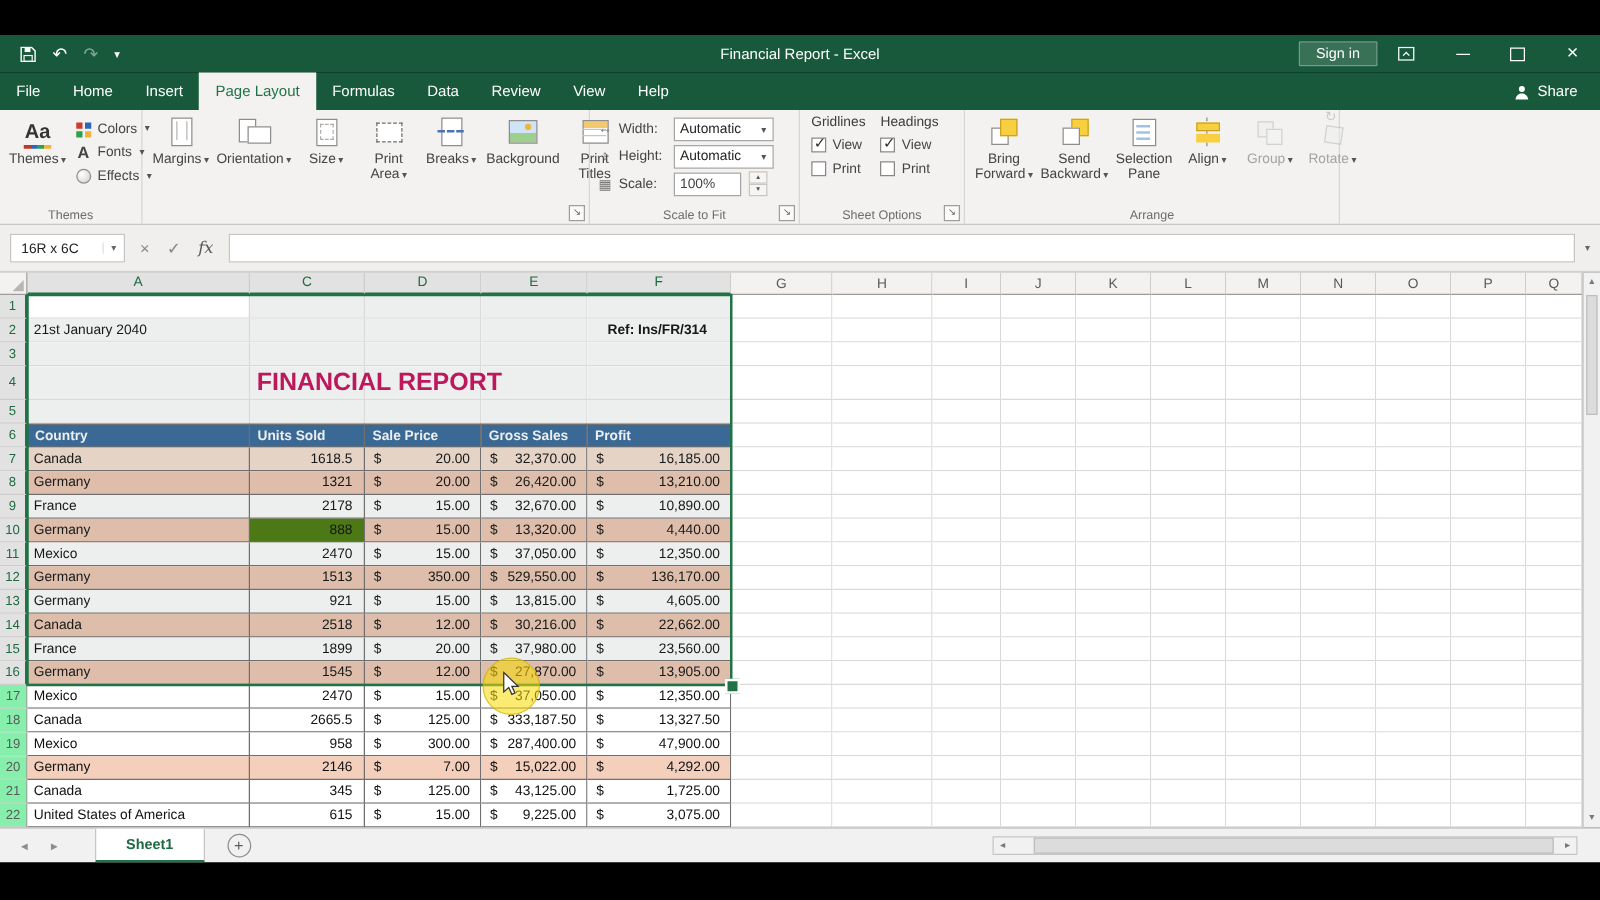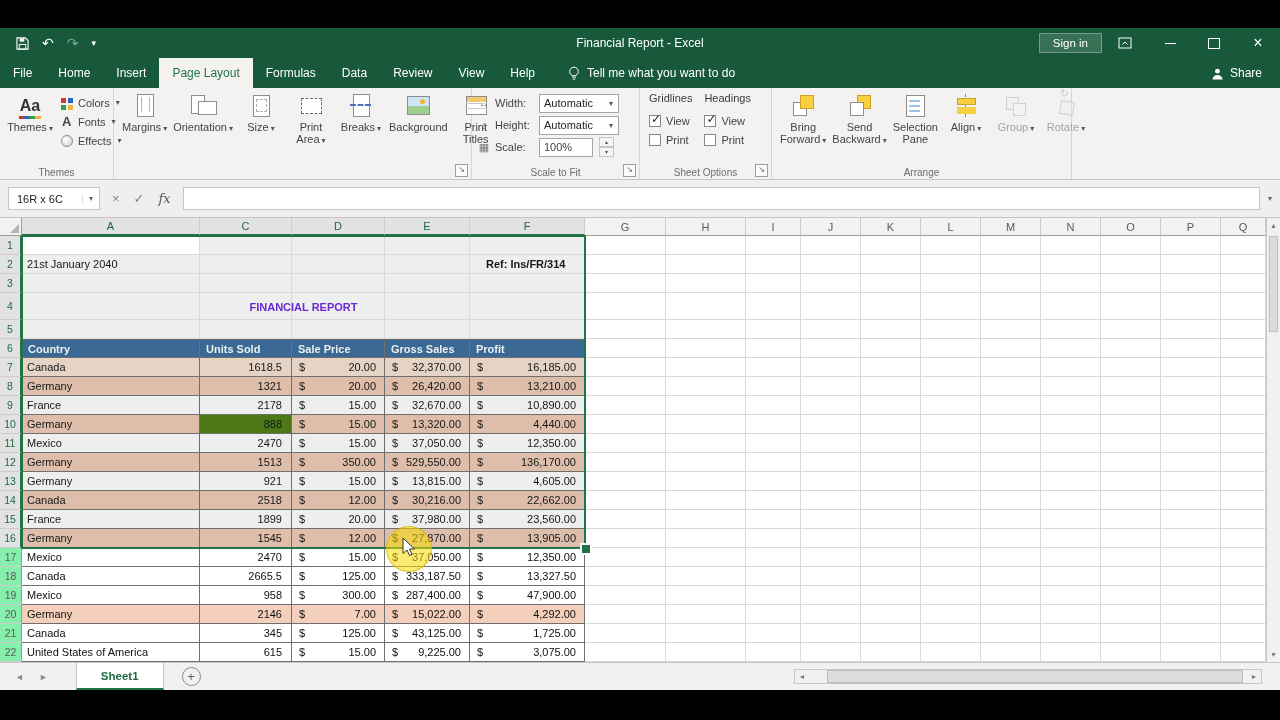--- a/index.html
+++ b/index.html
@@ -69,21 +69,21 @@
   .scale-lb{width:40px;flex:none;}
   .combo{width:80px;height:19px;background:#fff;border:1px solid #a8a6a4;display:flex;align-items:center;box-sizing:border-box;font-size:11px;}
   .combo .cv{flex:1;padding-left:4px;color:#222;white-space:nowrap;}
   .combo .cdd{width:14px;text-align:center;font-size:8px;color:#555;}
   .spin{width:54px;height:19px;background:#fff;border:1px solid #a8a6a4;display:flex;align-items:center;box-sizing:border-box;font-size:11px;}
   .spinbtns{display:flex;flex-direction:column;margin-left:2px;}
   .spinbtns span{font-size:6px;line-height:8px;width:13px;color:#555;text-align:center;border:1px solid #c8c6c4;background:#f6f5f4;}
   
   .so-wrap{display:flex;gap:12px;padding:2px 4px;}
   .so-col{display:flex;flex-direction:column;}
-  .so-title{font-size:11px;color:#3b3b3b;margin-bottom:7px;}
+  .so-title{font-size:11px;color:#3b3b3b;margin-bottom:2px;}
   .so-row{display:flex;align-items:center;gap:5px;height:19px;font-size:11px;color:#444;}
   .cb{width:12px;height:12px;border:1px solid #8a8886;background:#fff;position:relative;box-sizing:border-box;flex:none;}
   .cb.checked::after{content:"✓";position:absolute;top:-4px;left:1px;font-size:12px;color:#2b2b2b;}
   
   .bring-forward-icon::before{content:"";position:absolute;left:4px;top:9px;width:12px;height:12px;background:#fff;border:1px solid #8f8d8b;}
   .bring-forward-icon::after{content:"";position:absolute;left:11px;top:2px;width:12px;height:12px;background:#f8cf3e;border:1px solid #c9a227;}
   .send-backward-icon::before{content:"";position:absolute;left:11px;top:2px;width:12px;height:12px;background:#f8cf3e;border:1px solid #c9a227;}
   .send-backward-icon::after{content:"";position:absolute;left:4px;top:9px;width:12px;height:12px;background:#fff;border:1px solid #8f8d8b;}
   .selection-pane-icon::before{content:"";position:absolute;left:5px;top:2px;width:17px;height:20px;background:#fff;border:1px solid #8f8d8b;}
   .selection-pane-icon::after{content:"";position:absolute;left:8px;top:7px;width:11px;height:0;border-top:2px solid #9ec3e6;box-shadow:0 5px 0 #9ec3e6,0 10px 0 #9ec3e6;}
@@ -115,21 +115,21 @@
   .rowh.sel{background:#e2e2e2;border-right:2px solid var(--accent);color:#1e6a41;}
   .cell{box-sizing:border-box;border-right:1px solid #d9d9d9;border-bottom:1px solid #d9d9d9;font-size:11px;display:flex;align-items:center;color:#111;flex:none;background:#fff;position:relative;overflow:hidden;white-space:nowrap;}
   .cell.tb{border-right-color:#6f6f6f;border-bottom-color:#6f6f6f;}
   .cell.tbt{border-top:1px solid #6f6f6f;}
   .thead{background:var(--thead);color:#fff;font-weight:bold;padding-left:6px;}
   .tleft{padding-left:5px;}
   .refcell{font-weight:bold;padding-left:16px;}
   .tright{justify-content:flex-end;padding-right:9px;}
   .acct{justify-content:space-between;padding:0 8px 0 7px;}
   .selcell::after{content:"";position:absolute;inset:0;background:rgba(70,102,86,.10);pointer-events:none;}
-  .sheet-title{position:absolute;left:22px;top:0;width:563px;height:100%;display:flex;align-items:center;justify-content:center;font-weight:bold;font-size:11px;color:#6d28d9;pointer-events:none;}
+  .sheet-title{position:absolute;left:22px;top:0;width:563px;height:100%;display:flex;align-items:center;justify-content:center;font-weight:bold;font-size:20px;color:#be185d;pointer-events:none;}
   .sel-border{position:absolute;left:21px;top:17px;width:565px;height:314px;border:2px solid var(--accent);pointer-events:none;box-sizing:border-box;}
   .sel-handle{position:absolute;left:580px;top:325px;width:8px;height:8px;background:var(--accent);border:2px solid #fff;pointer-events:none;box-sizing:content-box;}
   .cursor-circle{position:absolute;left:386px;top:308px;width:44px;height:44px;border-radius:50%;background:rgba(250,219,0,.55);border:1px solid rgba(203,170,0,.65);pointer-events:none;}
   .cursor-arrow{position:absolute;left:402px;top:319px;pointer-events:none;}
   
   .vscroll{position:absolute;left:1266px;top:218px;width:14px;height:444px;background:#f1f1f1;border-left:1px solid #c8c6c4;box-sizing:border-box;}
   .vs-arrow{position:absolute;left:0;width:13px;height:15px;color:#7a7876;font-size:7px;display:flex;align-items:center;justify-content:center;}
   .vs-thumb{position:absolute;left:2px;top:18px;width:9px;height:96px;background:#dcdcdc;border:1px solid #bdbdbd;box-sizing:border-box;}
   .tabbar{position:absolute;top:662px;left:0;width:1280px;height:28px;background:#f1f1f1;border-top:1px solid #c8c6c4;display:flex;align-items:center;box-sizing:border-box;}
   .tnav{color:#8f8d8b;font-size:9px;margin-left:15px;}
@@ -186,29 +186,20 @@
         <div class="rtab">File</div>
         <div class="rtab">Home</div>
         <div class="rtab">Insert</div>
         <div class="rtab active">Page Layout</div>
         <div class="rtab">Formulas</div>
         <div class="rtab">Data</div>
         <div class="rtab">Review</div>
         <div class="rtab">View</div>
         <div class="rtab">Help</div>
       </div>
-    <div class="tellme">
-      <span style="display:flex;">
-        <svg width="12" height="15" viewBox="0 0 12 15">
-            <circle cx="6" cy="5.5" r="4.3" fill="none" stroke="#fff"></circle>
-            <path d="M4 11 h4 M4.7 13 h2.6" stroke="#fff" fill="none"></path>
-          </svg>
-      </span>
-      <span>Tell me what you want to do</span>
-    </div>
     <div class="share">
       <span style="display:flex;">
         <svg width="13" height="13" viewBox="0 0 14 13">
             <circle cx="7" cy="4" r="2.6" fill="#fff"></circle>
             <path d="M1.5 13 C2 9.5 4.3 8 7 8 s5 1.5 5.5 5 Z" fill="#fff"></path>
           </svg>
       </span>
       <span>Share</span>
     </div>
   </div>

